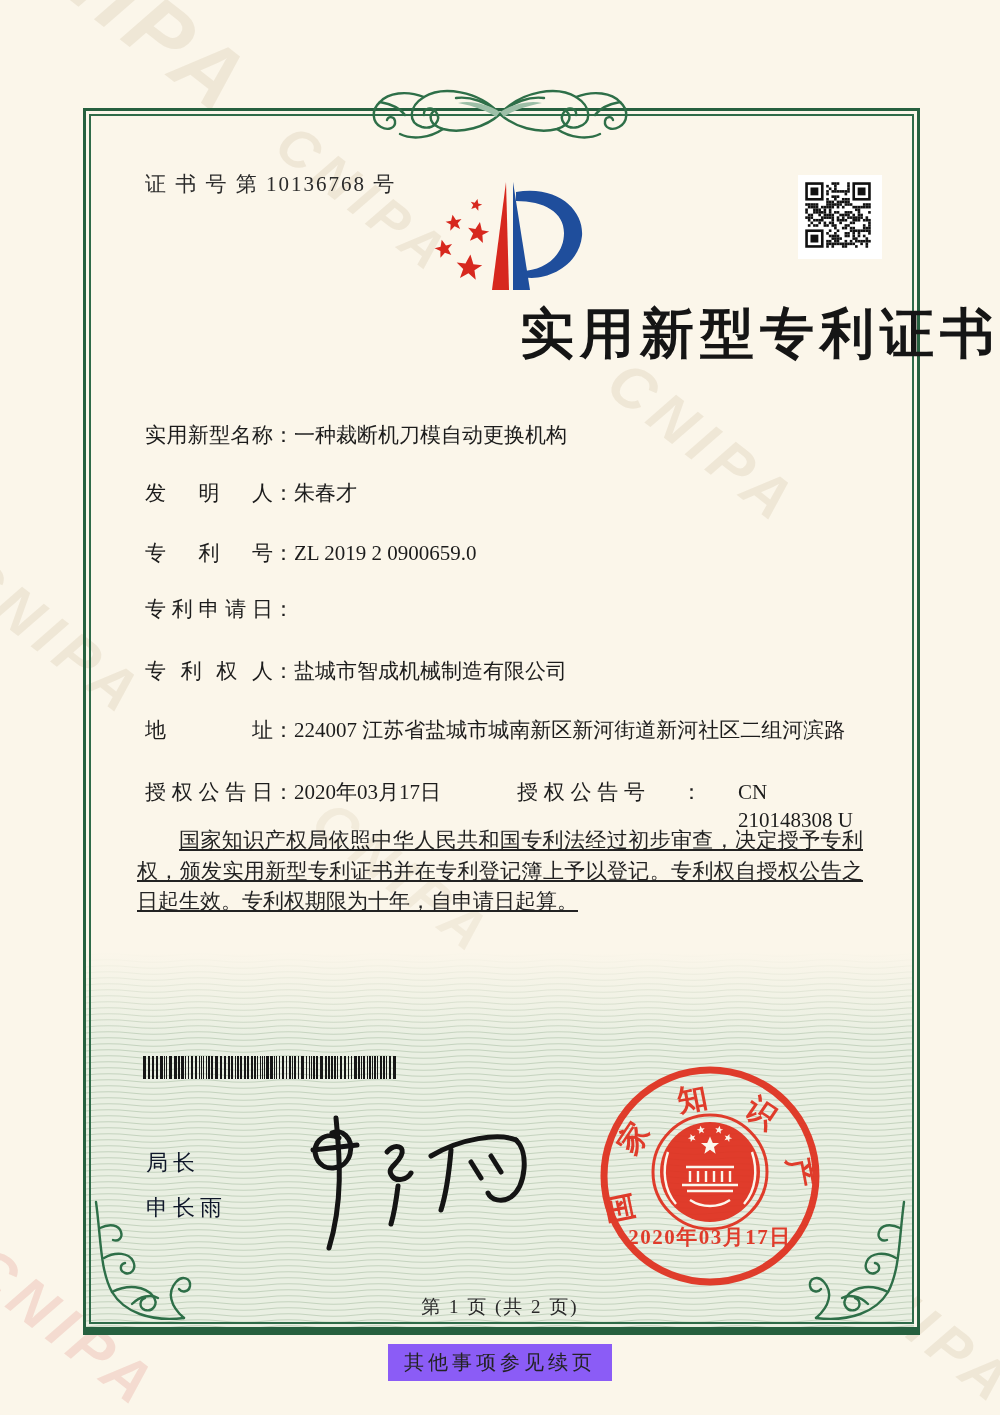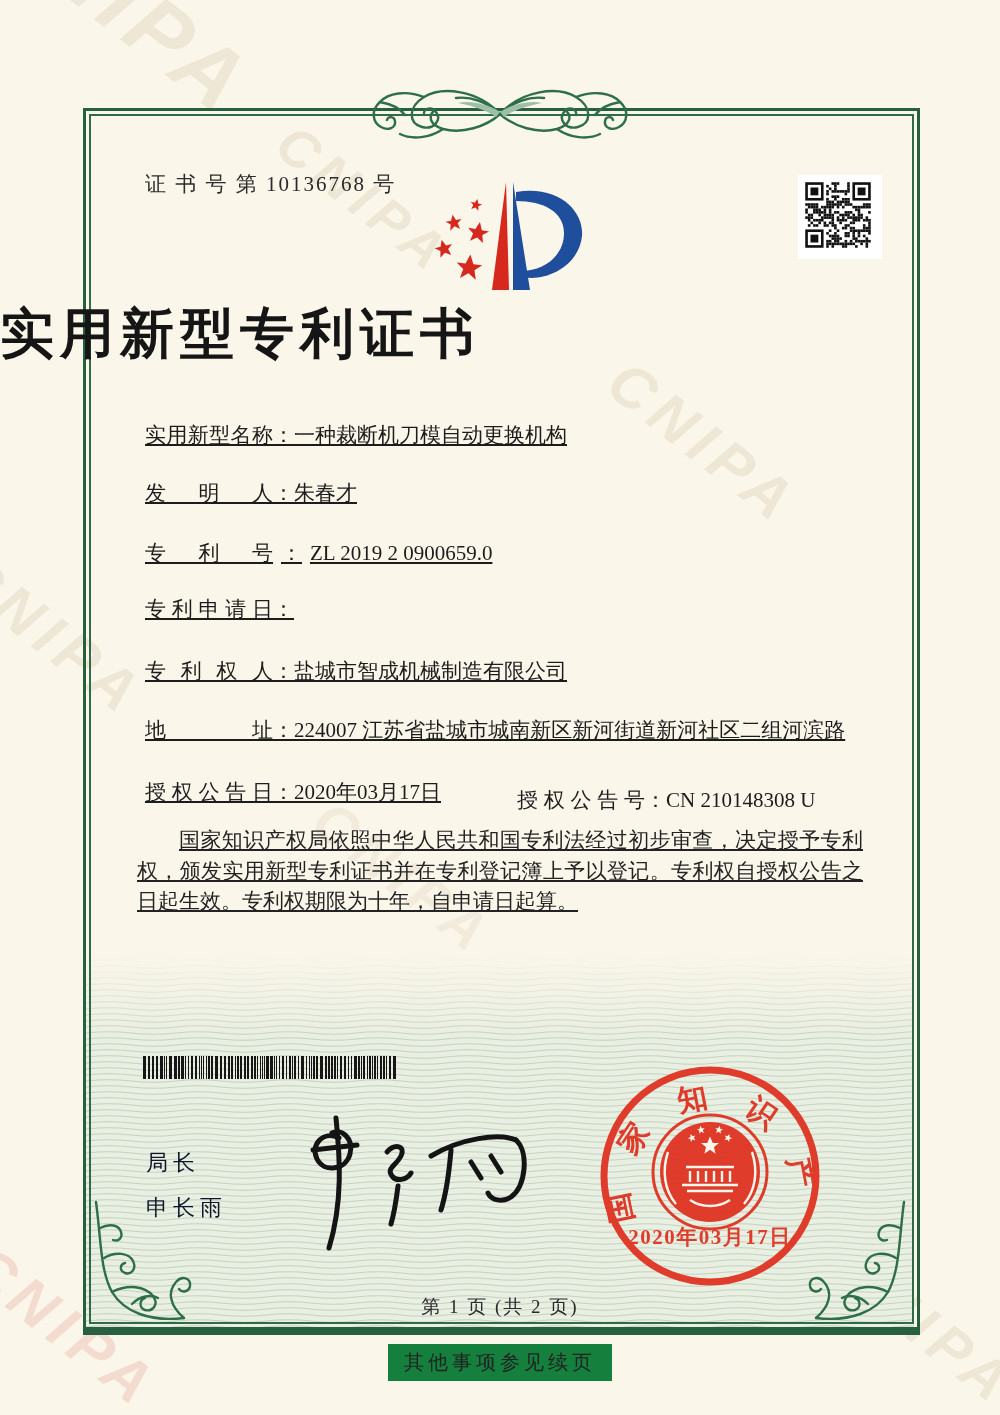--- a/index.html
+++ b/index.html
@@ -23,44 +23,44 @@
       border:3px solid #26603f;border-bottom-width:8px;box-sizing:border-box;z-index:4;pointer-events:none;}
   .frame .inner{position:absolute;inset:3px;border:2px solid #2f6b49;}
 
   .ornament{position:absolute;z-index:5;pointer-events:none;}
 
   .content{position:absolute;inset:0;z-index:6;}
 
   .cert-no{position:absolute;left:145px;top:170px;font-size:21px;color:#2b2b2b;letter-spacing:2px;}
   .qr{position:absolute;left:798px;top:175px;width:80px;height:80px;background:#fff;padding:2px;}
   .logo{position:absolute;left:426px;top:170px;}
-  .title{position:absolute;left:0;top:298px;width:100%;text-align:left;
+  .title{position:absolute;left:0;top:298px;width:100%;text-align:right;
       font-size:54px;font-weight:bold;letter-spacing:6px;color:#151515;}
 
-  .frow{position:absolute;left:145px;width:720px;font-size:21px;color:#1c1c1c;display:flex;align-items:flex-start;text-decoration:underline;}
+  .frow{position:absolute;left:145px;width:720px;font-size:21px;color:#1c1c1c;display:flex;align-items:flex-start;}
   .flabel{display:inline-block;width:128px;text-align:justify;text-align-last:justify;flex:0 0 128px;}
   .fcolon{flex:0 0 auto;}
   .fvalue{flex:1;line-height:28px;}
-  .frow.two .half2{position:absolute;left:372px;top:8px;display:flex;width:345px;}
+  .frow.two .half2{position:absolute;left:372px;top:0;display:flex;width:345px;gap:36px;}
 
   .paras{position:absolute;left:133px;top:821px;width:734px;font-size:21px;
       line-height:30.5px;color:#232323;text-align:justify;}
   .paras p{margin:4px;text-indent:2em;text-decoration:underline;}
 
   .barcode{position:absolute;left:143px;top:1056px;}
   .director{position:absolute;left:146px;top:1148px;font-family:"Liberation Sans","DejaVu Sans",sans-serif;
       font-size:22px;color:#0f172a;letter-spacing:5px;}
   .director div{margin-bottom:15px;}
   .signature{position:absolute;left:283px;top:1100px;}
 
   .seal{position:absolute;left:594px;top:1060px;width:232px;height:232px;mix-blend-mode:multiply;}
 
   .pageinfo{position:absolute;left:0;top:1294px;width:100%;text-align:center;font-size:19px;color:#2a2a2a;letter-spacing:2px;}
   .footnote{position:absolute;left:0;top:1344px;width:100%;text-align:center;}
-  .footnote span{display:inline-block;background:#15803d;padding:5px 16px;font-size:20px;
+  .footnote span{display:inline-block;background:#8b5cf6;padding:5px 16px;font-size:20px;
       letter-spacing:4px;color:#222;}
 </style>
 </head>
 <body>
 
 <div class="page">
 
   <div class="wm" style="left:-34px;top:-50px;font-size:88px;">CNIPA</div>
   <div class="wm" style="left:262px;top:168px;font-size:54px;">CNIPA</div>
   <div class="wm" style="left:592px;top:408px;font-size:60px;">CNIPA</div>
@@ -394,21 +394,21 @@
     <div class="frow" style="top:421px;">
       <span class="flabel">实用新型名称</span>
         <span class="fcolon">：</span>
       <span class="fvalue">一种裁断机刀模自动更换机构</span>
     </div>
     <div class="frow" style="top:479px;">
       <span class="flabel">发明人</span>
         <span class="fcolon">：</span>
       <span class="fvalue">朱春才</span>
     </div>
-    <div class="frow" style="top:539px;gap:8px;">
+    <div class="frow" style="top:539px;">
       <span class="flabel">专利号</span>
         <span class="fcolon">：</span>
       <span class="fvalue">ZL 2019 2 0900659.0</span>
     </div>
     <div class="frow" style="top:595px;">
       <span class="flabel">专利申请日</span>
         <span class="fcolon">：</span>
     </div>
     <div class="frow" style="top:657px;">
       <span class="flabel">专利权人</span>

